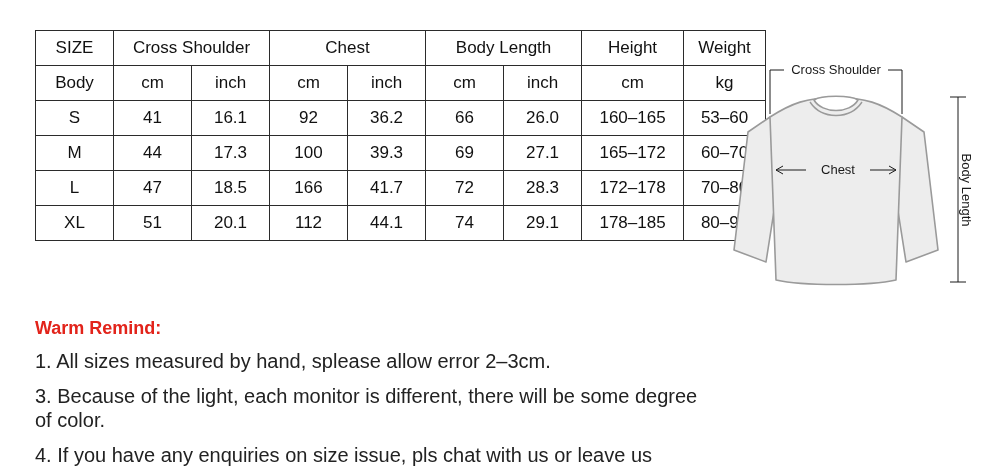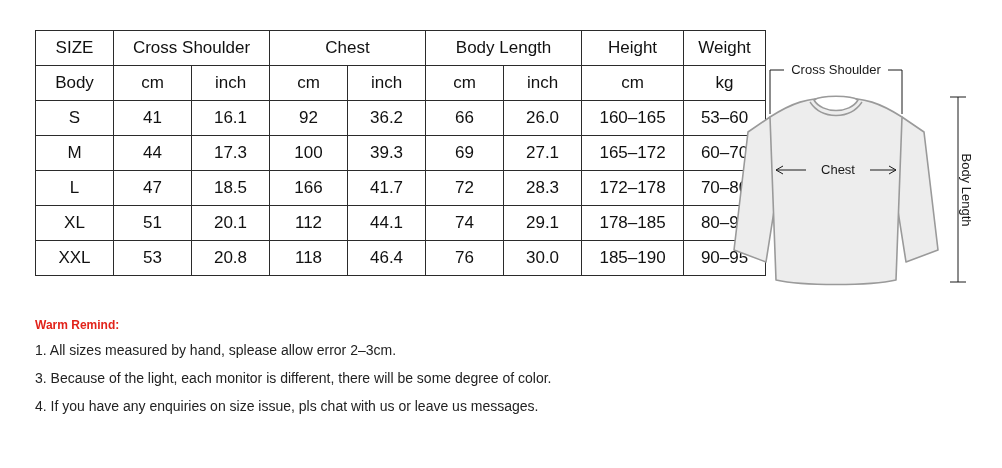--- a/index.html
+++ b/index.html
@@ -52,25 +52,25 @@
   
   .remind {
     position: absolute;
     left: 35px;
     top: 318px;
     width: 680px;
   }
   .remind-title {
     color: #e2231a;
     font-weight: bold;
-    font-size: 12px;
+    font-size: 18px;
     margin-bottom: 10px;
   }
   .remind-line {
-    font-size: 14px;
+    font-size: 20px;
     color: #222;
     margin-bottom: 11px;
     line-height: 1.2;
   }
 
   
   .diagram {
     position: absolute;
     left: 710px;
     top: 40px;
@@ -167,31 +167,20 @@
           <td>XL</td>
           <td>51</td>
           <td>20.1</td>
           <td>112</td>
           <td>44.1</td>
           <td>74</td>
           <td>29.1</td>
           <td>178–185</td>
           <td>80–90</td>
         </tr>
-        <tr>
-          <td>XXL</td>
-          <td>53</td>
-          <td>20.8</td>
-          <td>118</td>
-          <td>46.4</td>
-          <td>76</td>
-          <td>30.0</td>
-          <td>185–190</td>
-          <td>90–95</td>
-        </tr>
       </tbody>
     </table>
   </div>
 
   <div class="remind">
     <div class="remind-title">Warm Remind:</div>
     <div class="remind-line">1. All sizes measured by hand, splease allow error 2–3cm.</div>
     <div class="remind-line">3. Because of the light, each monitor is different, there will be some degree of color.</div>
     <div class="remind-line">4. If you have any enquiries on size issue, pls chat with us or leave us messages.</div>
   </div>

